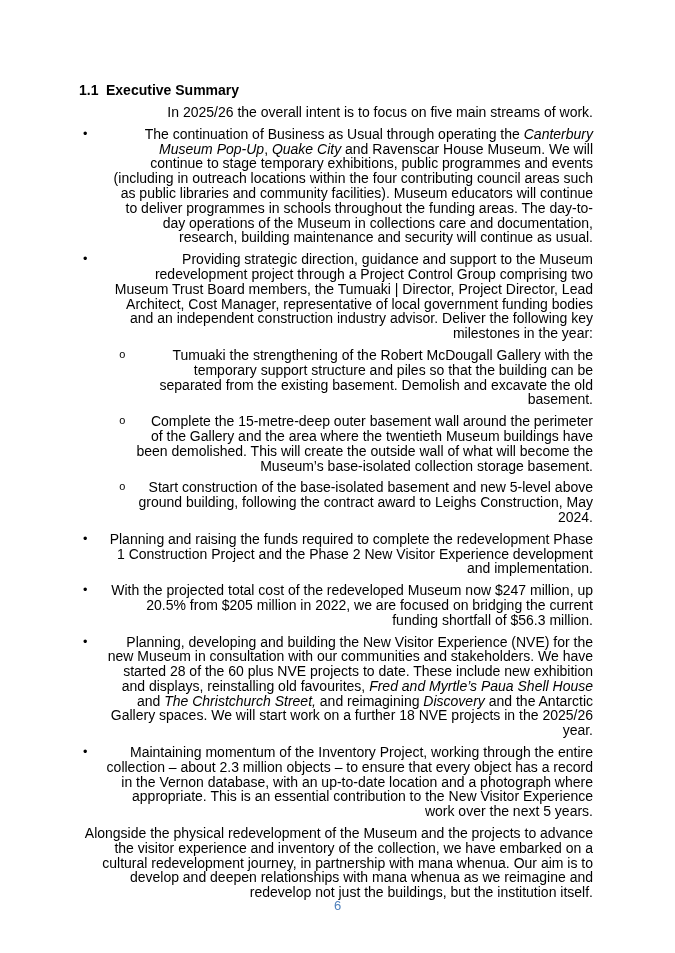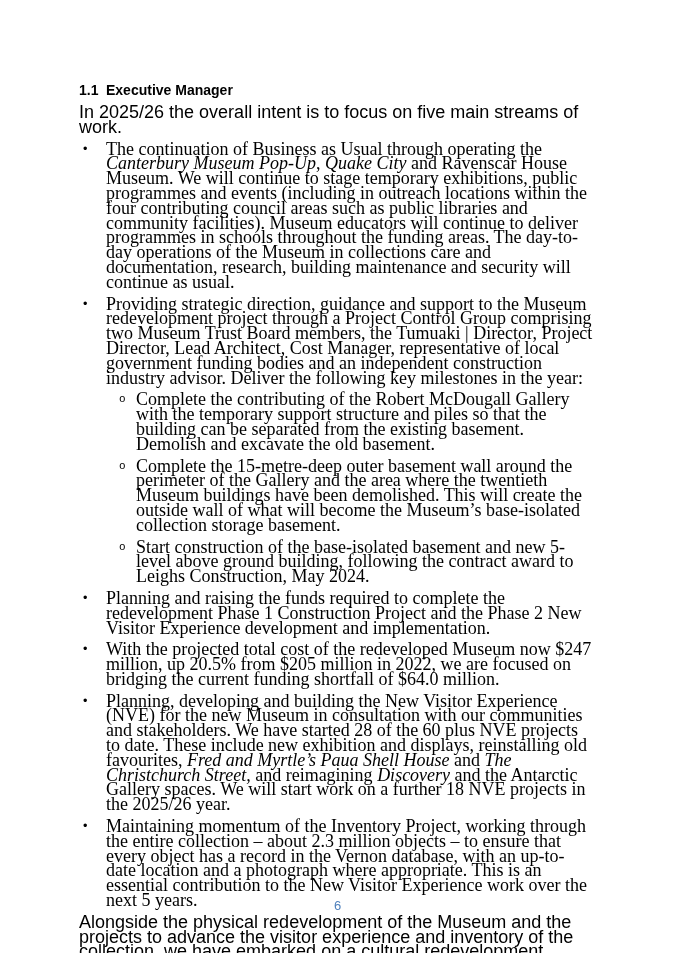--- a/index.html
+++ b/index.html
@@ -18,29 +18,30 @@
   }
   .heading {
     display: flex;
     font-size: 14px;
     font-weight: bold;
     line-height: 16px;
     margin: 0 0 7px 0;
   }
   .h-num { width: 27px; flex: none; }
   .para, .b-text {
-    font-size: 18px;
+    font-size: 14px;
     line-height: 14.8px;
     margin: 0 0 7px 0;
+    text-align: right;
   }
   .bullet {
     display: flex;
     margin: 0 0 7px 0;
   }
-  .bullet .b-text { margin: 0; flex: 1; font-family: Liberation Serif, serif; }
+  .bullet .b-text { margin: 0; flex: 1; }
   .b-marker {
     flex: none;
     width: 27px;
     padding-left: 4px;
     box-sizing: border-box;
     font-size: 12.7px;
     line-height: 14.8px;
   }
   .sub { margin-left: 40px; }
   .sub .b-marker {
@@ -63,58 +64,58 @@
   }
 </style>
 </head>
 <body>
 
 <div class="page">
   <div class="content">
 
     <div class="heading">
       <span class="h-num">1.1</span>
-      <span class="h-title">Executive Manager</span>
+      <span class="h-title">Executive Summary</span>
     </div>
 
     <p class="para"><span>In 2025/26 the overall intent is to focus on five main streams of work.</span></p>
 
     <div class="bullet">
       <span class="b-marker">•</span>
       <p class="b-text"><span>The continuation of Business as Usual through operating the </span><em>Canterbury Museum Pop-Up</em><span>, </span><em>Quake City</em><span> and Ravenscar House Museum. We will continue to stage temporary exhibitions, public programmes and events (including in outreach locations within the four contributing council areas such as public libraries and community facilities). Museum educators will continue to deliver programmes in schools throughout the funding areas. The day-to-day operations of the Museum in collections care and documentation, research, building maintenance and security will continue as usual.</span></p>
     </div>
 
     <div class="bullet">
       <span class="b-marker">•</span>
       <p class="b-text"><span>Providing strategic direction, guidance and support to the Museum redevelopment project through a Project Control Group comprising two Museum Trust Board members, the Tumuaki | Director, Project Director, Lead Architect, Cost Manager, representative of local government funding bodies and an independent construction industry advisor. Deliver the following key milestones in the year:</span></p>
     </div>
 
     <div class="bullet sub">
       <span class="b-marker">o</span>
-      <p class="b-text"><span>Complete the contributing of the Robert McDougall Gallery with the temporary support structure and piles so that the building can be separated from the existing basement. Demolish and excavate the old basement.</span></p>
+      <p class="b-text"><span>Tumuaki the strengthening of the Robert McDougall Gallery with the temporary support structure and piles so that the building can be separated from the existing basement. Demolish and excavate the old basement.</span></p>
     </div>
 
     <div class="bullet sub">
       <span class="b-marker">o</span>
       <p class="b-text"><span>Complete the 15-metre-deep outer basement wall around the perimeter of the Gallery and the area where the twentieth Museum buildings have been demolished. This will create the outside wall of what will become the Museum’s base-isolated collection storage basement.</span></p>
     </div>
 
     <div class="bullet sub">
       <span class="b-marker">o</span>
       <p class="b-text"><span>Start construction of the base-isolated basement and new 5-level above ground building, following the contract award to Leighs Construction, May 2024.</span></p>
     </div>
 
     <div class="bullet">
       <span class="b-marker">•</span>
       <p class="b-text"><span>Planning and raising the funds required to complete the redevelopment Phase 1 Construction Project and the Phase 2 New Visitor Experience development and implementation.</span></p>
     </div>
 
     <div class="bullet">
       <span class="b-marker">•</span>
-      <p class="b-text"><span>With the projected total cost of the redeveloped Museum now $247 million, up 20.5% from $205 million in 2022, we are focused on bridging the current funding shortfall of $64.0 million.</span></p>
+      <p class="b-text"><span>With the projected total cost of the redeveloped Museum now $247 million, up 20.5% from $205 million in 2022, we are focused on bridging the current funding shortfall of $56.3 million.</span></p>
     </div>
 
     <div class="bullet">
       <span class="b-marker">•</span>
       <p class="b-text"><span>Planning, developing and building the New Visitor Experience (NVE) for the new Museum in consultation with our communities and stakeholders. We have started 28 of the 60 plus NVE projects to date. These include new exhibition and displays, reinstalling old favourites, </span><em>Fred and Myrtle’s Paua Shell House</em><span> and </span><em>The Christchurch Street,</em><span> and reimagining </span><em>Discovery</em><span> and the Antarctic Gallery spaces. We will start work on a further 18 NVE projects in the 2025/26 year.</span></p>
     </div>
 
     <div class="bullet">
       <span class="b-marker">•</span>
       <p class="b-text"><span>Maintaining momentum of the Inventory Project, working through the entire collection – about 2.3 million objects – to ensure that every object has a record in the Vernon database, with an up-to-date location and a photograph where appropriate. This is an essential contribution to the New Visitor Experience work over the next 5 years.</span></p>

